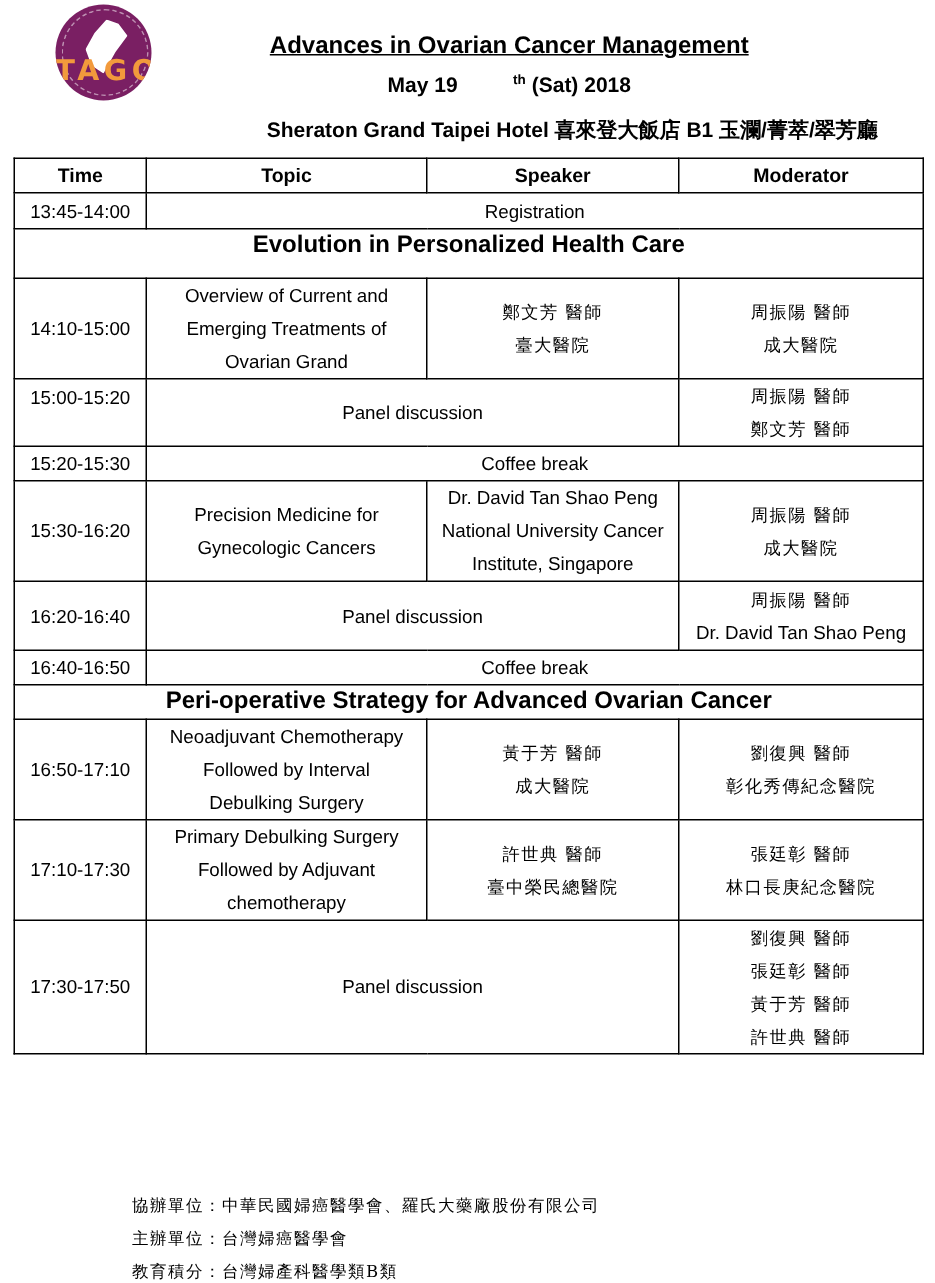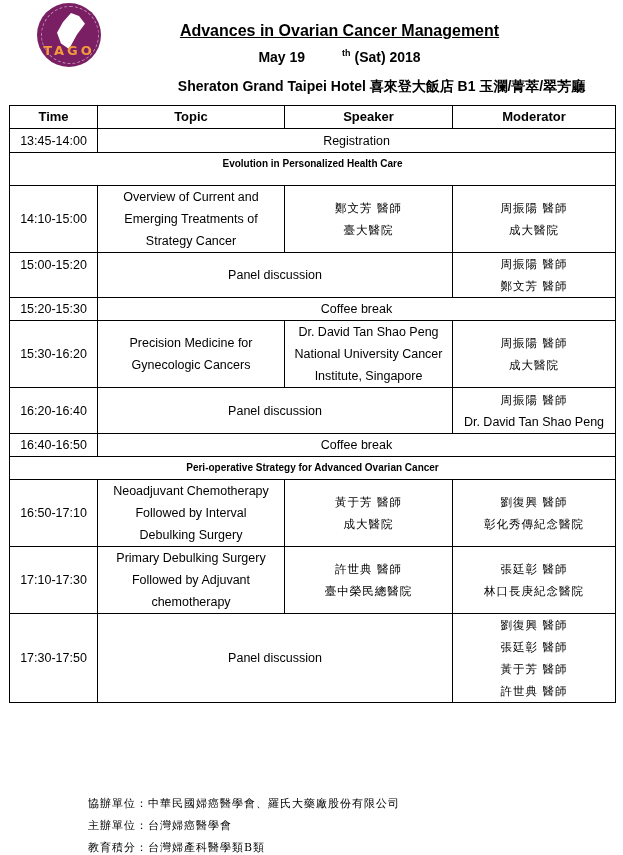--- a/index.html
+++ b/index.html
@@ -5,32 +5,32 @@
   html, body { margin:0; padding:0; background:#ffffff; }
   body { width:623px; height:855px; position:relative; overflow:hidden;
          font-family:"Liberation Sans","DejaVu Sans",sans-serif; color:#000; }
   .logo { position:absolute; left:37px; top:3px; width:64px; height:64px; border-radius:50%;
           background:#7a1f63; overflow:hidden; }
   .logo .inner { position:absolute; left:12px; top:10px; width:40px; height:36px; background:#fff;
                  clip-path:polygon(55% 0,75% 8%,90% 30%,70% 60%,50% 100%,30% 85%,20% 55%,35% 25%); }
   .logo .ring-text { position:absolute; left:4px; top:3px; width:56px; height:56px; border-radius:50%;
                      border:1px dashed rgba(255,255,255,0.5); }
   .logo .tago { position:absolute; left:0; right:0; bottom:9px; text-align:center; color:#f29a3c;
-                font-weight:bold; font-size:13px; letter-spacing:3px; font-family:"DejaVu Sans",sans-serif; }
+                font-weight:bold; font-size:19px; letter-spacing:3px; font-family:"DejaVu Sans",sans-serif; }
   .title { position:absolute; left:0; width:623px; text-align:center;padding-left:28px; }
   .t1 { top:22px; font-size:16px; font-weight:bold; }
   .t1 span { text-decoration:underline; }
   .t2 { top:48px; font-size:14px; font-weight:bold; }
   .t2 sup { font-size:9px;margin-left:37px; }
   .t3 { top:78px; font-size:14px; font-weight:bold;margin-left:42px; }
   table { position:absolute; left:9px; top:105px; width:606px; border-collapse:collapse; table-layout:fixed; }
   td, th { border:1.3px solid #000; text-align:center; vertical-align:middle; font-size:12.5px;
            padding:0 2px; line-height:22px; }
   th { font-weight:bold; font-size:13px; height:21px; }
-  td.sec { font-weight:bold; font-size:10px; }
+  td.sec { font-weight:bold; font-size:16px; }
   td.sec-top { vertical-align:top; }
   td.top { vertical-align:top; padding-top:1px;margin-top:28px; }
   .zh { font-family:"DejaVu Serif",serif; font-size:11.5px; letter-spacing:1px; }
   .footer { position:absolute; left:88px; top:793px; font-family:"DejaVu Serif",serif; font-size:11px;
             line-height:22px; letter-spacing:1px; }
 </style>
 </head>
 <body>
 
 <div class="logo">
@@ -66,21 +66,21 @@
 
   <tr style="height:33px">
     <td colspan="4" class="sec sec-top">Evolution in Personalized Health Care</td>
   </tr>
 
   <tr style="height:67px">
     <td>14:10-15:00</td>
     <td>
           <div>Overview of Current and</div>
           <div>Emerging Treatments of</div>
-          <div>Strategy Cancer</div>
+          <div>Ovarian Grand</div>
         </td>
     <td class="zh">
           <div>鄭文芳 醫師</div>
           <div>臺大醫院</div>
         </td>
     <td class="zh">
           <div>周振陽 醫師</div>
           <div>成大醫院</div>
         </td>
   </tr>

